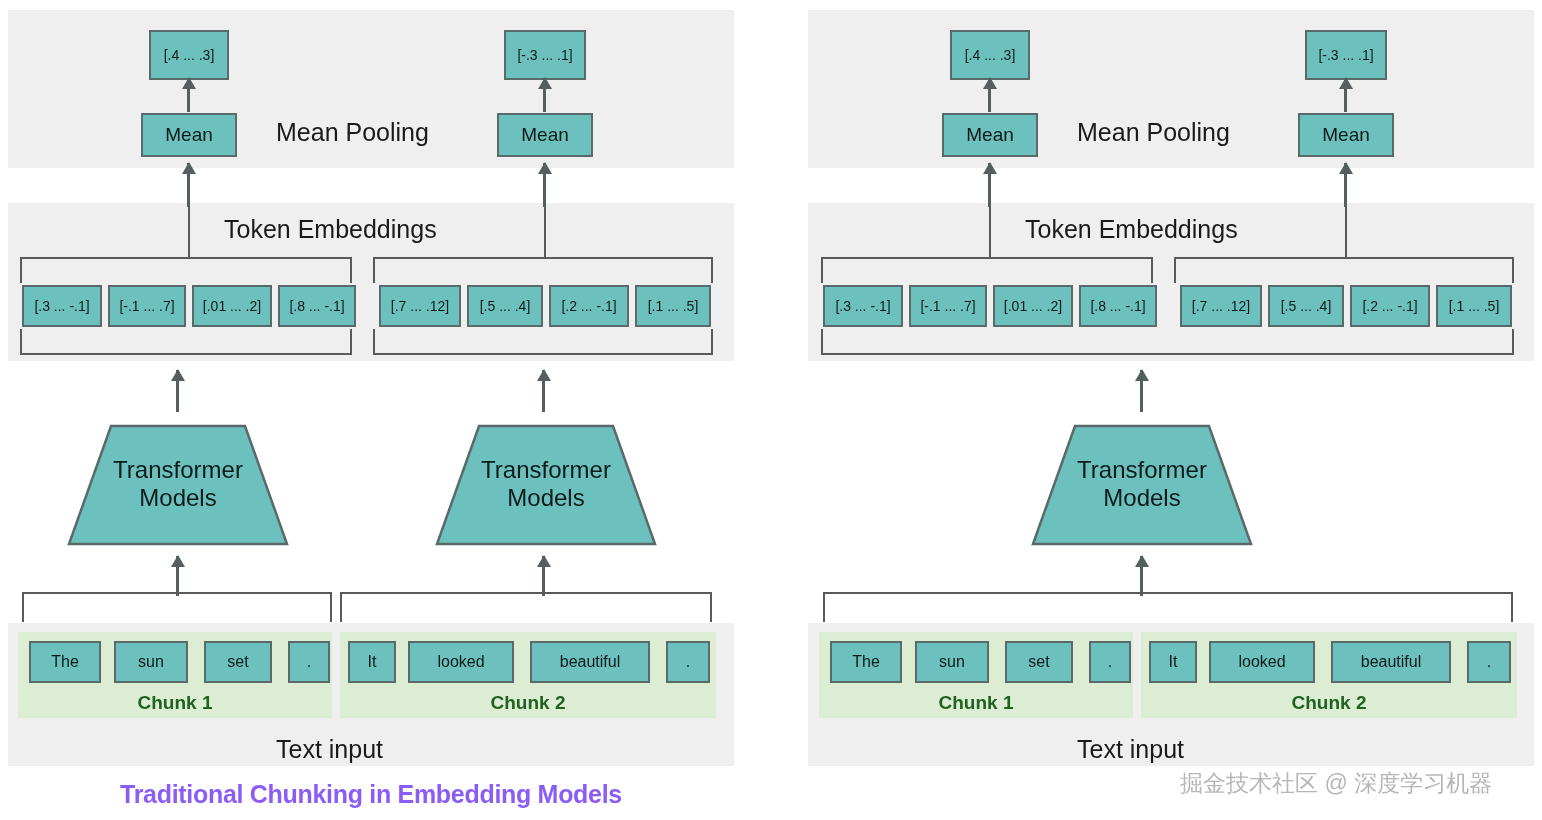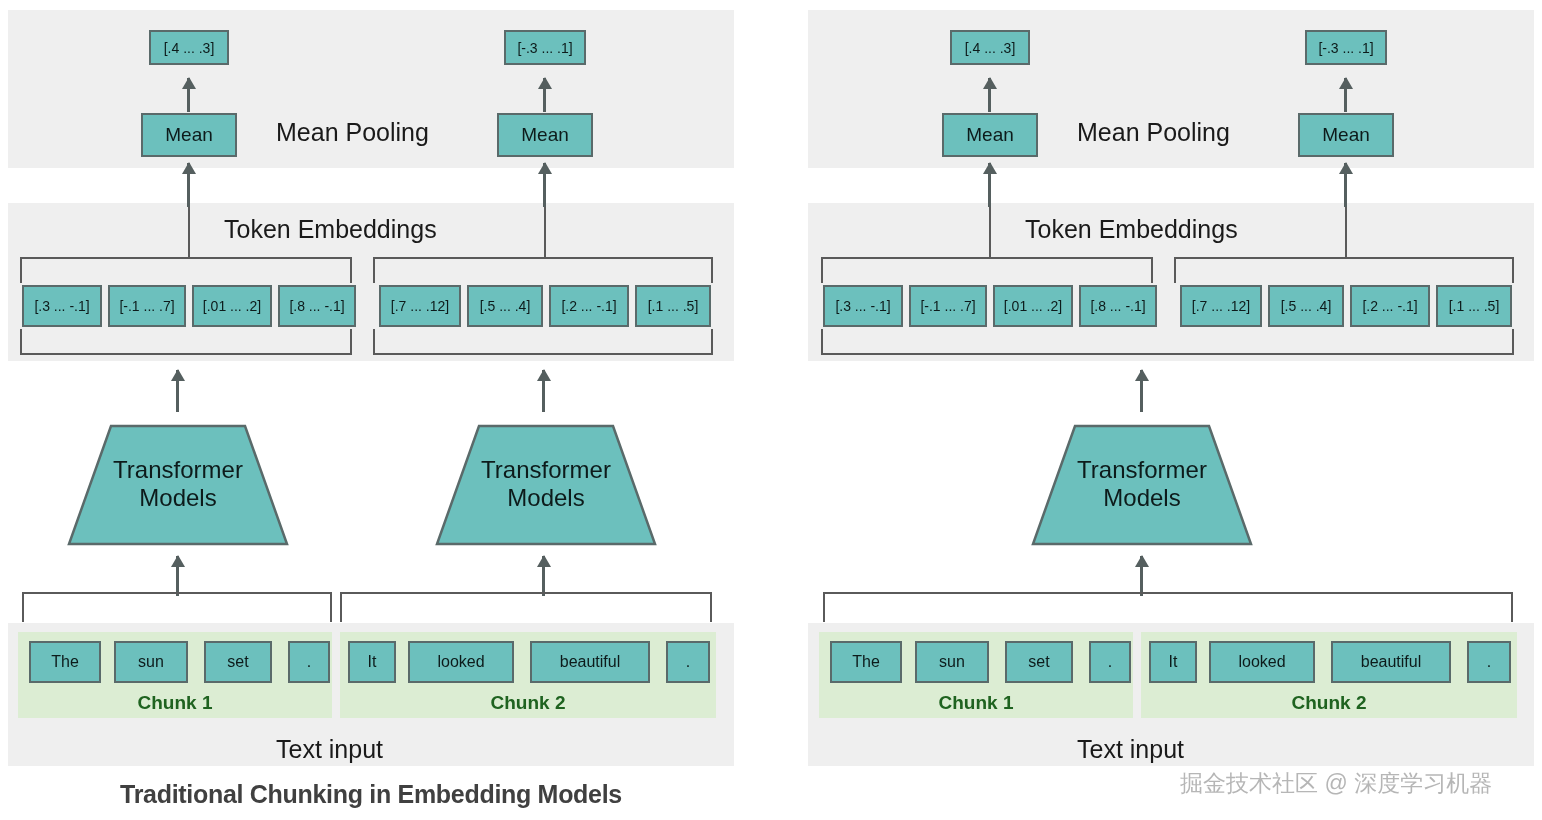--- a/index.html
+++ b/index.html
@@ -38,21 +38,21 @@
     position: absolute;
     background: #6cc0bd;
     border: 2px solid #5a6a6a;
     box-sizing: border-box;
     display: flex;
     align-items: center;
     justify-content: center;
     color: #0d1b1b;
     white-space: nowrap;
   }
-  .vec-out  { height: 35px; font-size: 14px; }
+  .vec-out  { height: 50px; font-size: 14px; }
   .mean-box { height: 44px; font-size: 19px; }
   .emb-box  { height: 42px; font-size: 14px; }
   .tok-box  { height: 42px; font-size: 16px; }
 
   
   .caption {
     position: absolute;
     font-size: 25px;
     color: #1a1a1a;
     white-space: nowrap;
@@ -126,21 +126,21 @@
   }
 
   
   .fig-title {
     position: absolute;
     top: 780px;
     width: 742px;
     text-align: center;
     font-size: 25px;
     font-weight: bold;
-    color: #404040;
+    color: #8b5cf6;
     letter-spacing: -0.3px;
     white-space: nowrap;
   }
 
   
   .watermark {
     position: absolute;
     left: 1180px;
     top: 768px;
     font-size: 23px;

